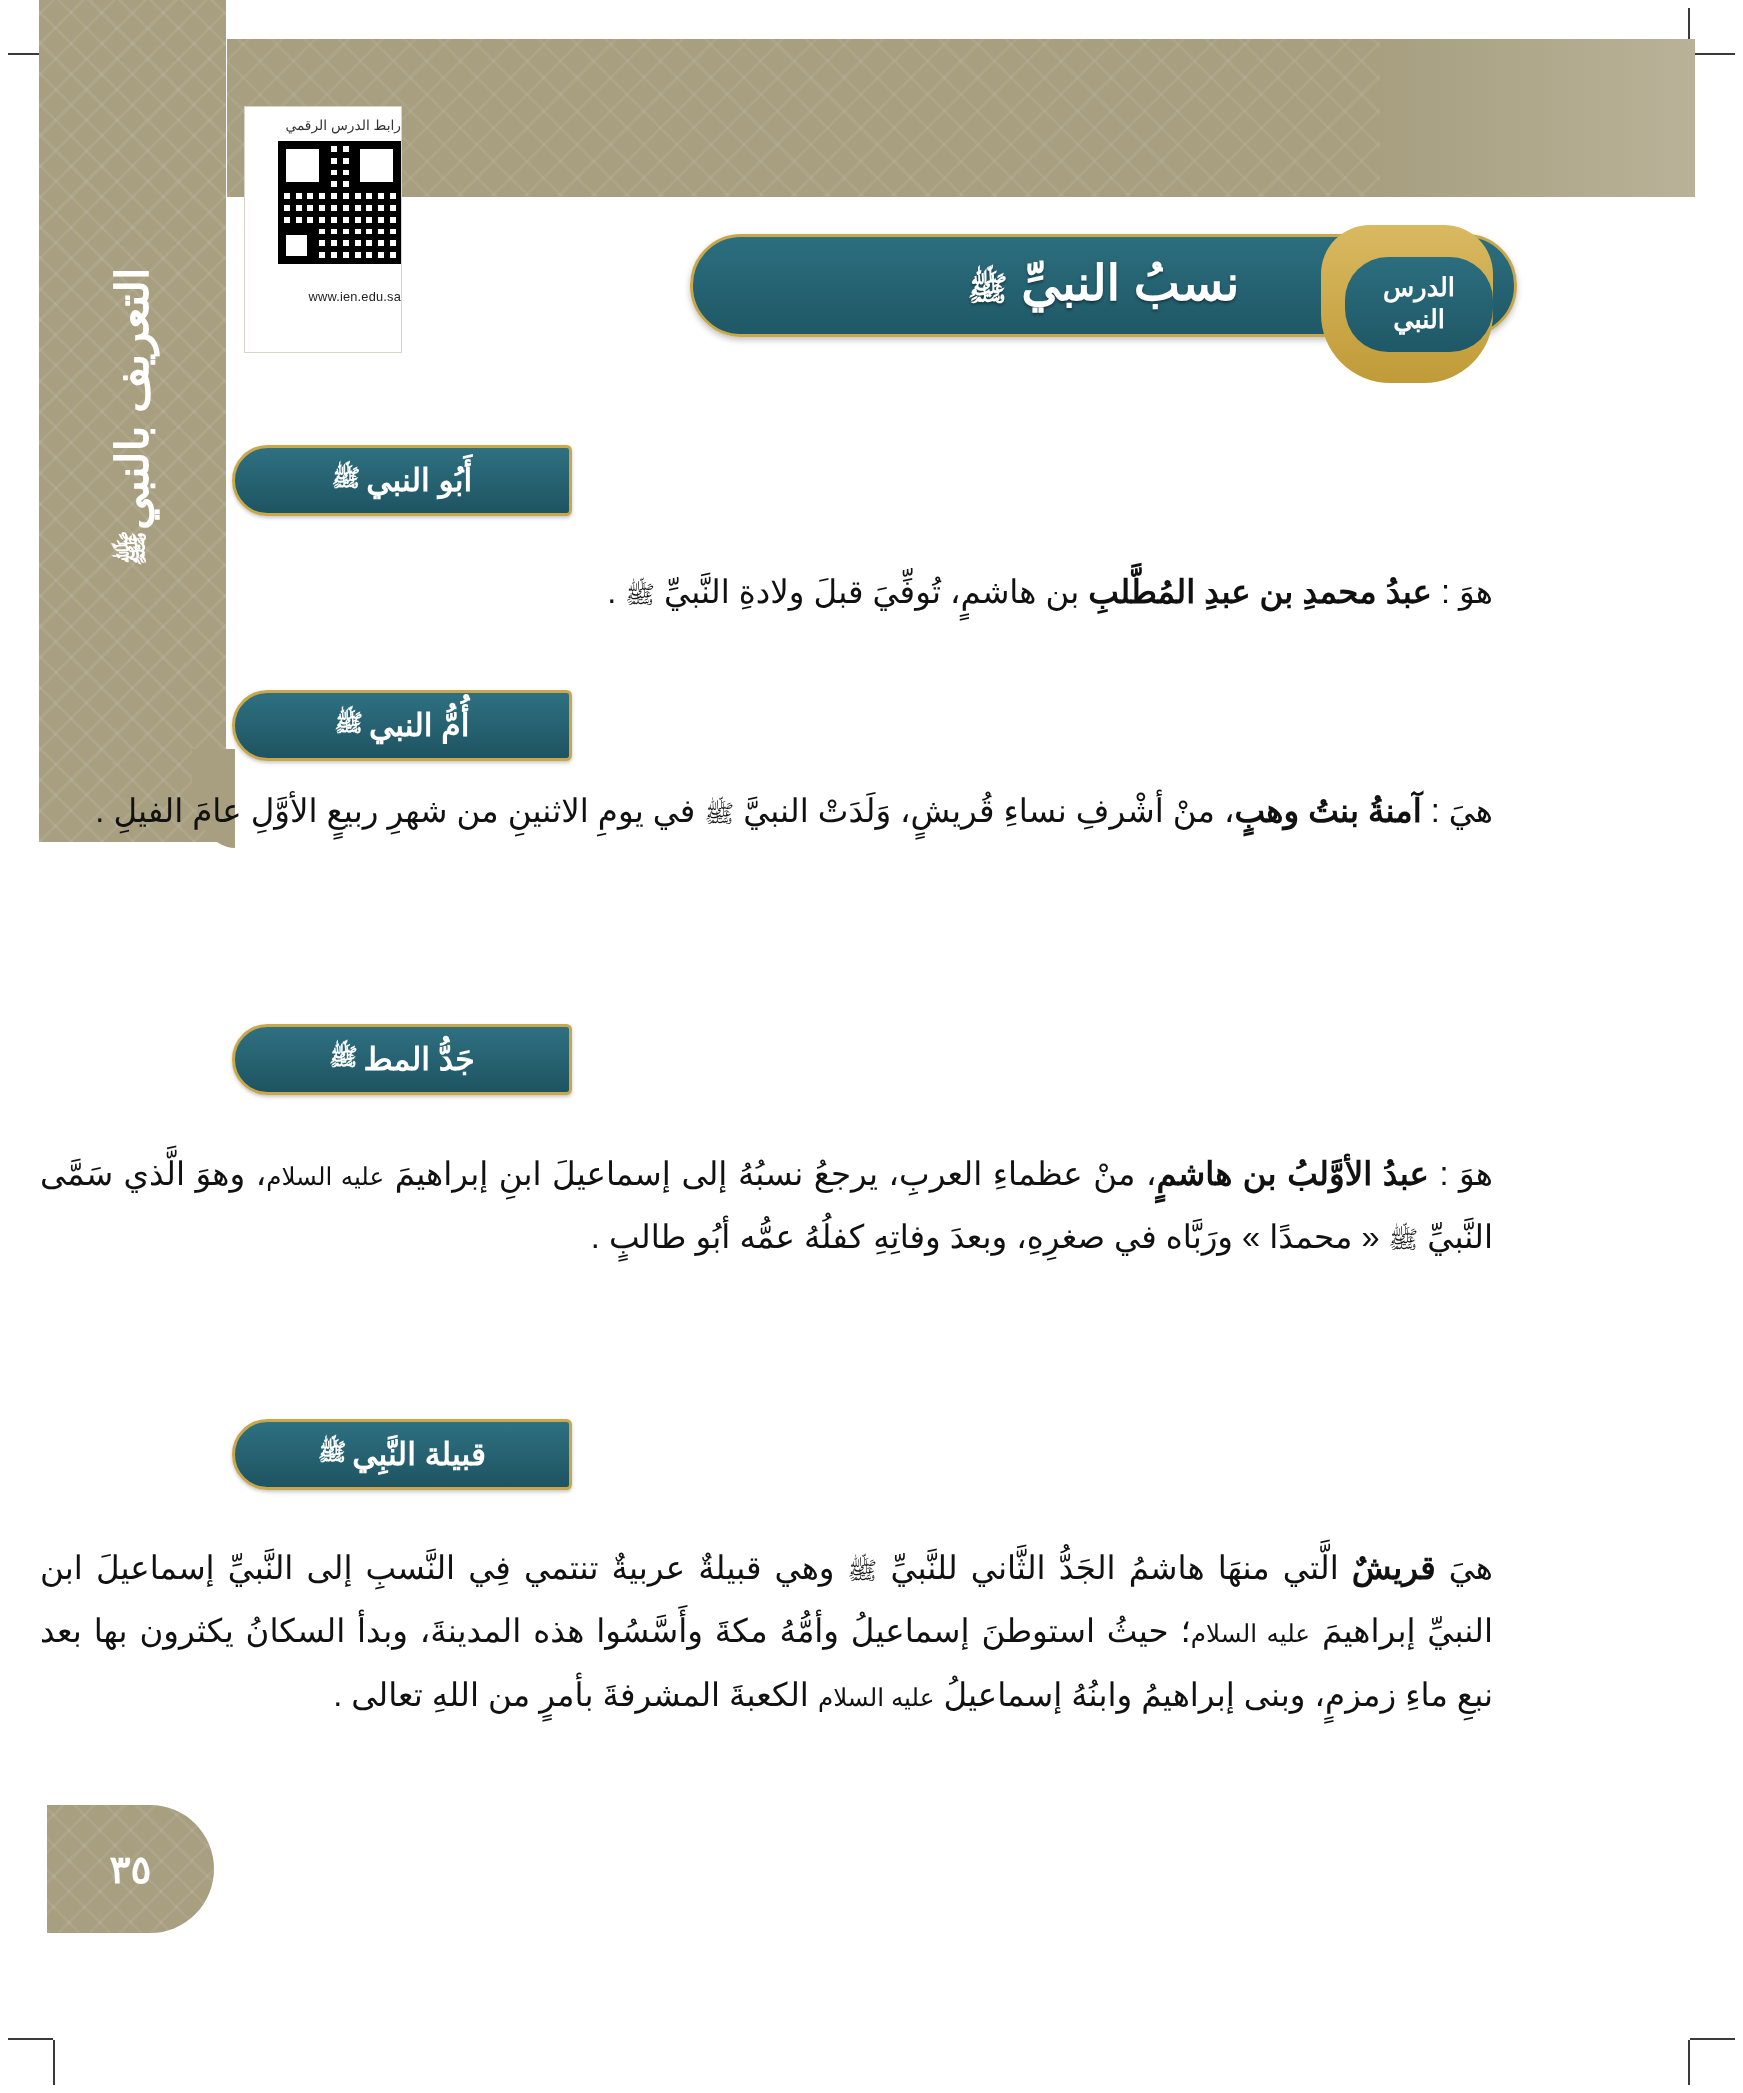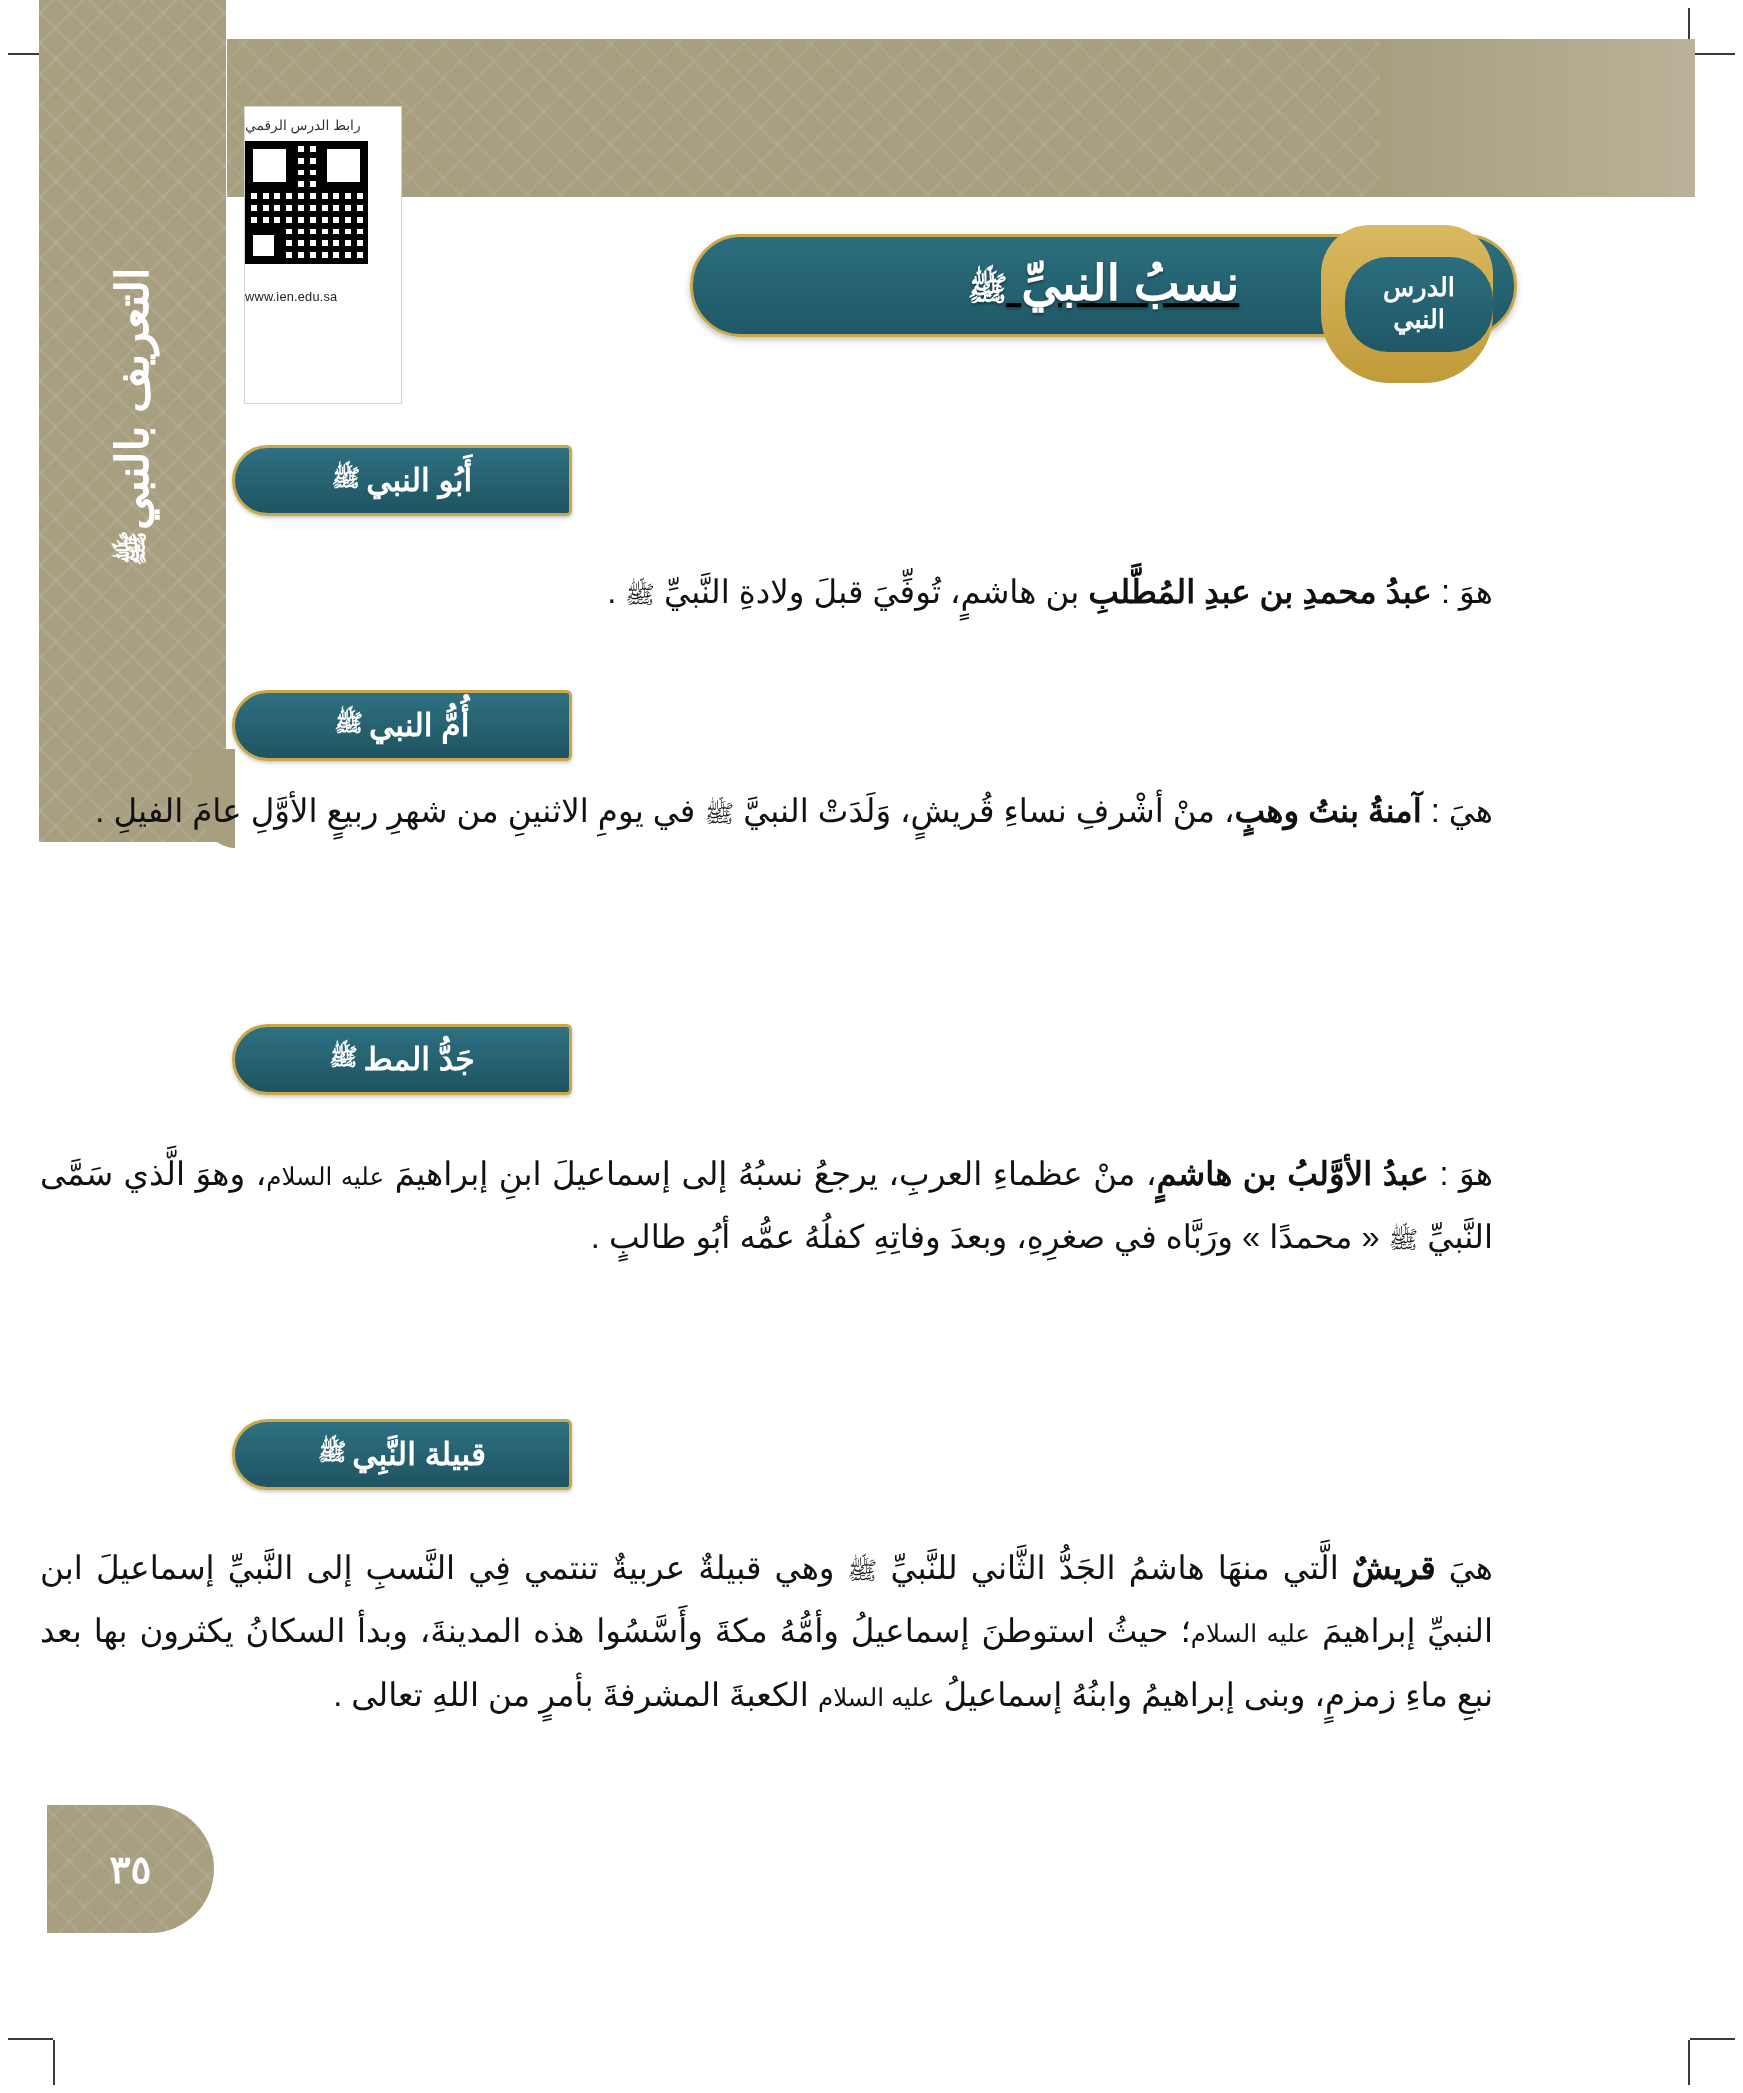--- a/index.html
+++ b/index.html
@@ -68,24 +68,24 @@
   }
   .top-bar-right-fade {
     position:absolute; right:0; top:0; width:315px; height:100%;
     background:linear-gradient(to left, #b9b298, #a79f80);
   }
 
   
   .qr-card {
     position:absolute;
     left:244px; top:106px;
-    width:158px; height:298px;
+    width:158px; height:247px;
     background:#ffffff;
     border:1px solid #d8d5c8;
-    display:flex; flex-direction:column; align-items:flex-end;
+    display:flex; flex-direction:column; align-items:flex-start;
     padding-top:9.9px;
     z-index:6;
   }
   .qr-label { font-size:13.8px; color:#333; direction:rtl; }
   .qr-code {
     width:123px; height:123px; margin-top:7.9px;
     background:
       repeating-linear-gradient(90deg,#000 0 5.9px,#fff 5.9px 11.8px),
       repeating-linear-gradient(0deg,#000 0 5.9px,#fff 5.9px 11.8px);
     background-blend-mode:multiply;
@@ -103,21 +103,20 @@
   
   .lesson-banner {
     position:absolute;
     right:227px; top:234px;
     width:827px; height:103px;
     background:linear-gradient(180deg,#2c6e7e 0%, #1f5866 100%);
     border:3.9px solid #c9a84c;
     border-radius:51px;
     display:flex; align-items:center; justify-content:center;
     box-shadow:0 3px 5.9px rgba(0,0,0,.25);
-    text-decoration:underline;
   }
   .lesson-banner .title {
     color:#ffffff; font-size:49px; font-weight:bold;
     text-shadow:0 2px 3px rgba(0,0,0,.4);
     white-space:nowrap;
   }
   .lesson-banner .title .sallam { font-size:33px; }
 
   .lesson-tab {
     position:absolute;

